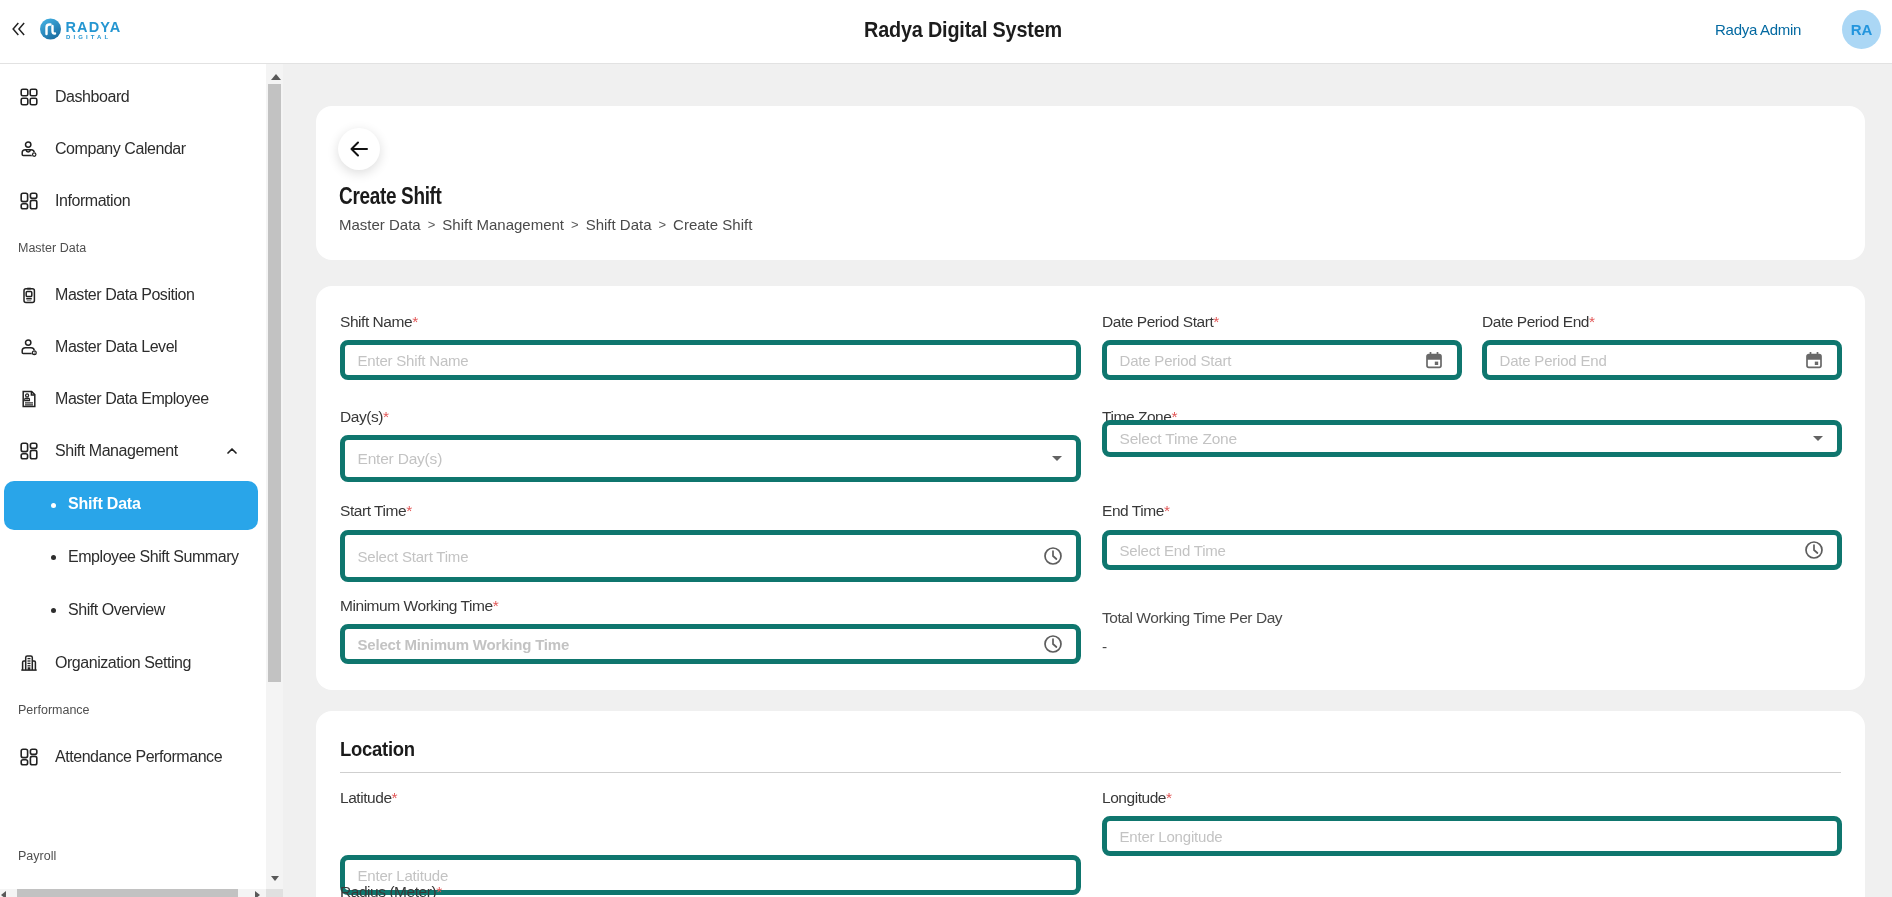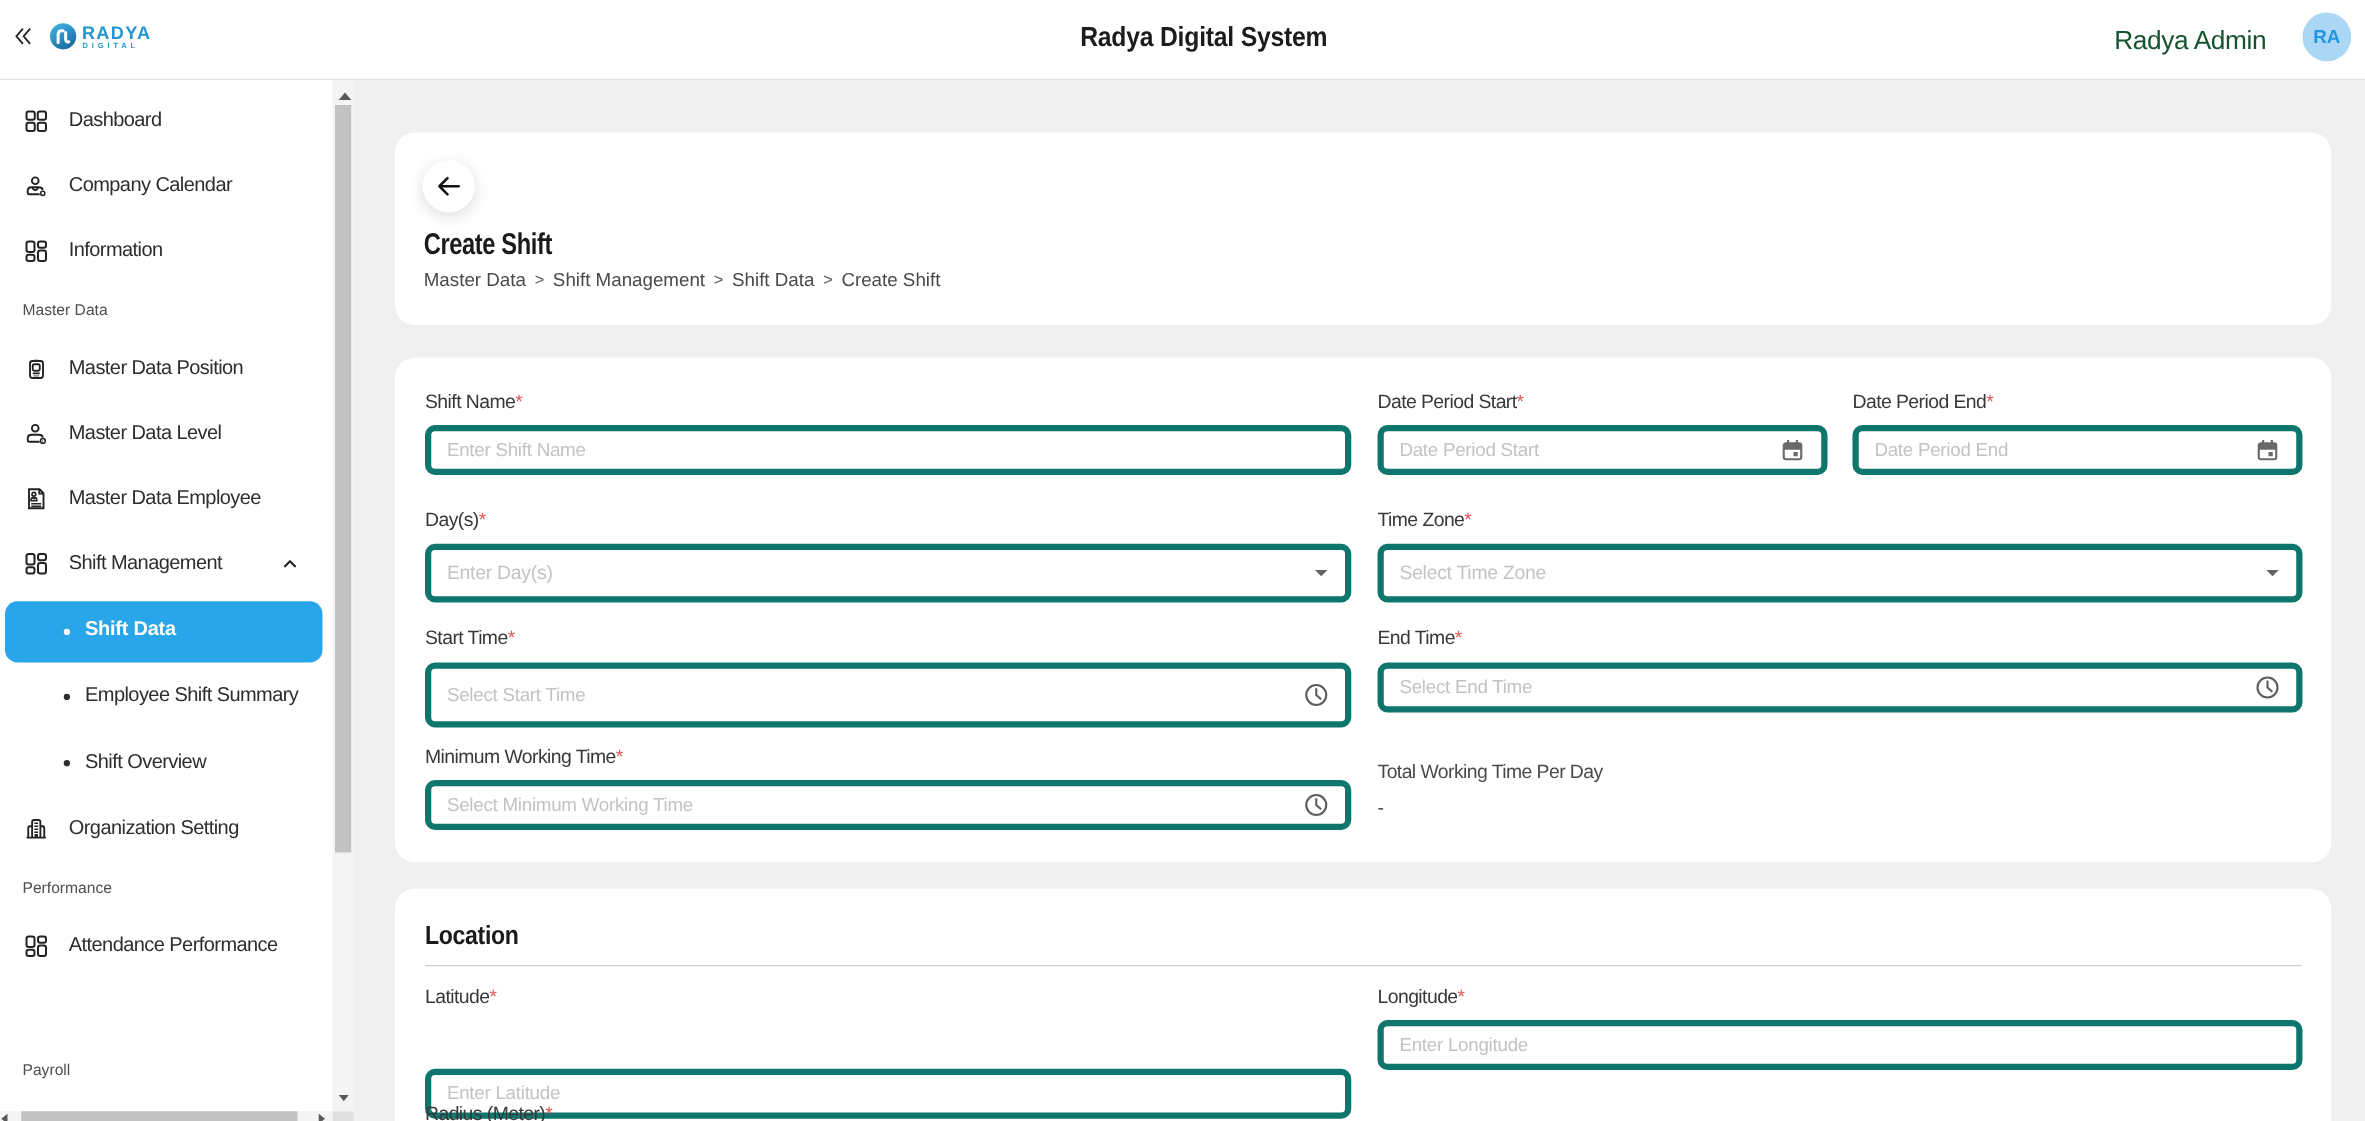--- a/index.html
+++ b/index.html
@@ -3,21 +3,21 @@
 <meta charset="utf-8">
 <style>
 * { margin:0; padding:0; box-sizing:border-box; }
 html,body { width:1892px; height:897px; overflow:hidden; font-family:"Liberation Sans", sans-serif; background:#fff; }
 
 
 #header { position:absolute; left:0; top:0; width:1892px; height:64px; background:#fff; border-bottom:1px solid #e2e2e2; z-index:5; }
 #collapse { position:absolute; left:12px; top:21px; width:13px; height:16px; }
 #logo { position:absolute; left:40px; top:17px; }
 #title { position:absolute; left:963px; top:17px; transform:translateX(-50%) scaleX(0.9); font-size:22px; font-weight:700; color:#1c1c1c; letter-spacing:-0.2px; white-space:nowrap; }
-#admin { position:absolute; right:79px; top:21px; font-size:21px; color:#14532d; letter-spacing:-0.3px; }
+#admin { position:absolute; right:91px; top:21px; font-size:15px; color:#0369a1; letter-spacing:-0.3px; }
 #avatar { position:absolute; left:1842px; top:10px; width:39px; height:39px; border-radius:50%; background:#abd7f5; color:#2395dd; font-weight:700; font-size:15px; text-align:center; line-height:39px; }
 
 
 #sidebar { position:absolute; left:0; top:64px; width:266px; height:833px; background:#fff; }
 .mitem { position:absolute; left:0; width:266px; height:36px; }
 .mitem .ic { position:absolute; left:20px; top:50%; transform:translateY(-50%); width:18px; height:18px; }
 .mitem .tx { position:absolute; left:55px; top:50%; transform:translateY(-50%); font-size:16px; color:#2d2d2d; white-space:nowrap; letter-spacing:-0.45px; }
 .sect { position:absolute; left:18px; font-size:12.5px; color:#4f4f4f; white-space:nowrap; }
 .sub { position:absolute; left:0; width:266px; height:36px; }
 .sub .dot { position:absolute; left:51px; top:50%; margin-top:-2.5px; width:5px; height:5px; border-radius:50%; background:#2d2d2d; }
@@ -277,21 +277,21 @@
           <rect x="10.8" y="11.6" width="3.4" height="3.4" fill="#696969"></rect>
         </svg>
     </div>
 
     <div class="lbl" style="left:24px; top:122px;">Day(s)<i>*</i></div>
     <div class="inp" style="left:24px; top:149px; width:741px; height:47px;">
         <span class="ph" style="font-size:15.5px">Enter Day(s)</span>
         <span class="caret"></span>
       </div>
     <div class="lbl" style="left:786px; top:122px;">Time Zone<i>*</i></div>
-    <div class="inp" style="left:786px; top:149px; width:740px; height:47px;">
+    <div class="inp" style="left:786px; top:134px; width:740px; height:37px;">
         <span class="ph" style="font-size:15.5px">Select Time Zone</span>
         <span class="caret"></span>
       </div>
 
     <div class="lbl" style="left:24px; top:216px;">Start Time<i>*</i></div>
     <div class="inp" style="left:24px; top:244px; width:741px; height:52px;">
         <span class="ph">Select Start Time</span>
       <svg class="icr" viewBox="0 0 20 20">
           <circle cx="10" cy="10" r="8" fill="none" stroke="#5d5d5d" stroke-width="1.7"></circle>
           <path d="M10 5.2 L10 10 L13.4 13" fill="none" stroke="#5d5d5d" stroke-width="1.7" stroke-linecap="round"></path>
@@ -300,21 +300,21 @@
     <div class="lbl" style="left:786px; top:216px;">End Time<i>*</i></div>
     <div class="inp" style="left:786px; top:244px; width:740px; height:40px;padding-left:48px;">
         <span class="ph">Select End Time</span>
       <svg class="icr" viewBox="0 0 20 20">
           <circle cx="10" cy="10" r="8" fill="none" stroke="#5d5d5d" stroke-width="1.7"></circle>
           <path d="M10 5.2 L10 10 L13.4 13" fill="none" stroke="#5d5d5d" stroke-width="1.7" stroke-linecap="round"></path>
         </svg>
     </div>
 
     <div class="lbl" style="left:24px; top:311px;">Minimum Working Time<i>*</i></div>
-    <div class="inp" style="left:24px; top:338px; width:741px; height:40px;">
+    <div class="inp" style="left:24px; top:338px; width:741px; height:40px;font-weight:bold;">
         <span class="ph">Select Minimum Working Time</span>
       <svg class="icr" viewBox="0 0 20 20">
           <circle cx="10" cy="10" r="8" fill="none" stroke="#5d5d5d" stroke-width="1.7"></circle>
           <path d="M10 5.2 L10 10 L13.4 13" fill="none" stroke="#5d5d5d" stroke-width="1.7" stroke-linecap="round"></path>
         </svg>
     </div>
     <div class="lbl" style="left:786px; top:323px; color:#4a4a4a;">Total Working Time Per Day</div>
     <div class="lbl" style="left:786px; top:352px; color:#4a4a4a;">-</div>
   </div>
 

